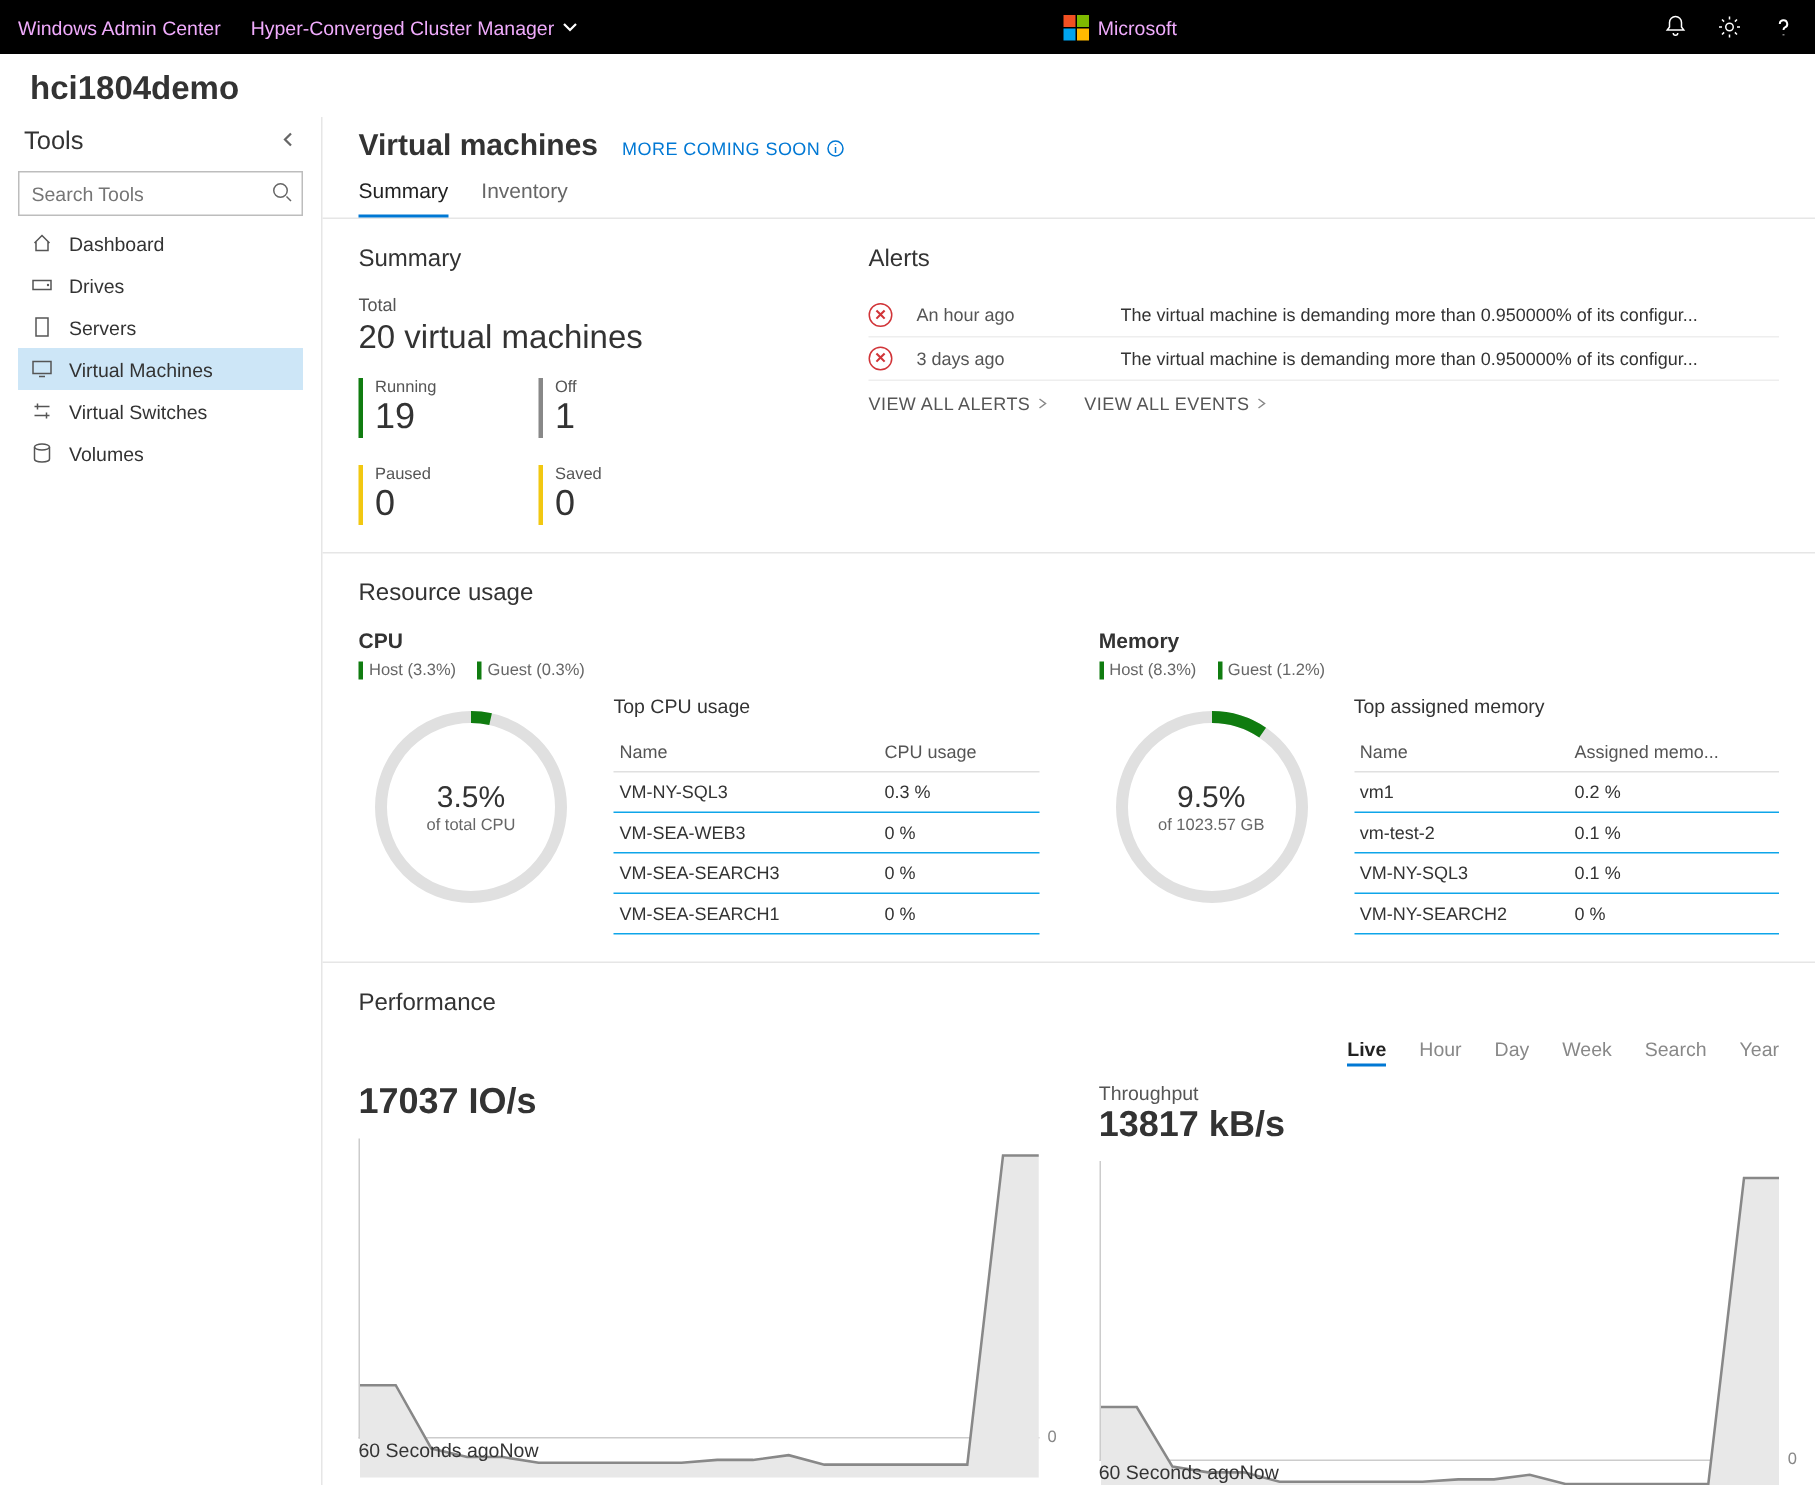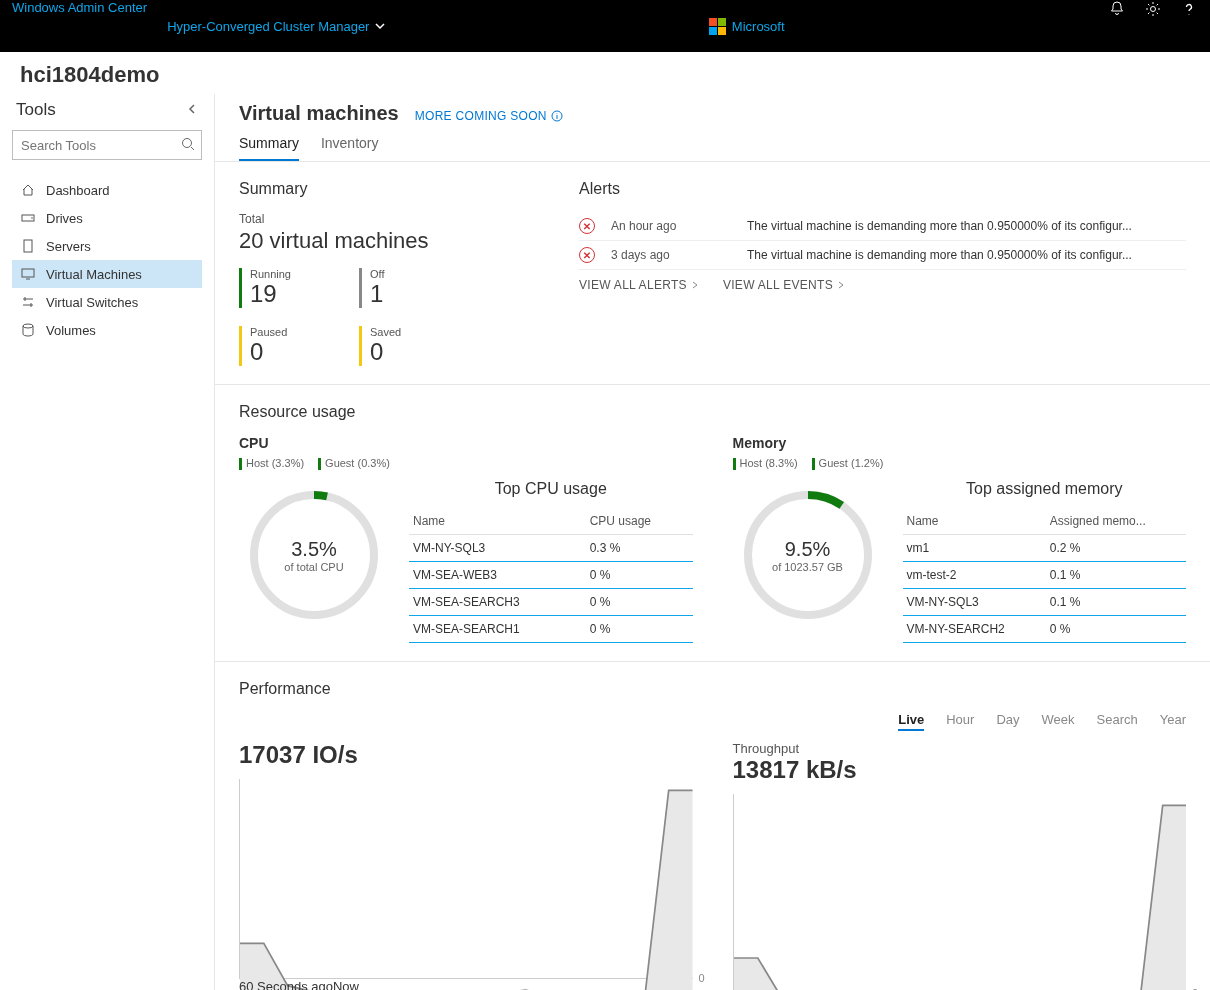--- a/index.html
+++ b/index.html
@@ -1,35 +1,35 @@
 <!DOCTYPE html>
 <html><head>
 <meta charset="utf-8">
 <style>
 * { box-sizing: border-box; margin: 0; padding: 0; }
 body { font-family: "Segoe UI", Arial, sans-serif; font-size: 13px; color: #333; background: #fff; width: 1210px; }
-.topbar { background: #000; color: #0ea5e9; height: 52px; display: flex; padding: 0 12px; }
+.topbar { background: #000; color: #f0abfc; height: 36px; display: flex; align-items: center; padding: 0 12px; }
 .topbar .brand { font-size: 13px; font-weight: 400; margin-right: 20px; }
 .topbar .dropdown { font-size: 13px; display: flex; align-items: center; cursor: pointer; }
 .topbar .dropdown svg { margin-left: 6px; }
 .topbar .center { flex: 1; display: flex; justify-content: center; align-items: center; }
 .ms-logo { display: inline-flex; align-items: center; }
 .ms-logo .sq { display: inline-grid; grid-template-columns: 8px 8px; grid-template-rows: 8px 8px; gap: 1px; margin-right: 6px; }
 .ms-logo .sq span:nth-child(1){background:#f25022}.ms-logo .sq span:nth-child(2){background:#7fba00}.ms-logo .sq span:nth-child(3){background:#00a4ef}.ms-logo .sq span:nth-child(4){background:#ffb900}
 .topbar .right { display: flex; gap: 18px; }
 .topbar .icon-btn { width: 18px; height: 18px; display: flex; align-items: center; justify-content: center; cursor: pointer; }
 
 .subheader { padding: 10px 20px 6px 20px; }
 .subheader h1 { font-size: 22px; font-weight: 700; }
 
 .layout { display: flex; }
 .sidebar { width: 215px; padding: 0 12px; border-right: 1px solid #e6e6e6; }
 .sidebar .tools-row { display: flex; align-items: center; justify-content: space-between; padding: 6px 4px 10px 4px; }
 .sidebar .tools-row h2 { font-size: 17px; font-weight: 400; }
-.searchbox { position: relative; margin-bottom: 16px; }
+.searchbox { position: relative; margin-bottom: 4px; }
 .searchbox input { width: 100%; height: 30px; border: 1px solid #bdbdbd; padding: 0 28px 0 8px; font-size: 13px; }
 .searchbox .sicon { position: absolute; right: 6px; top: 6px; color: #666; }
 .nav-item { display: flex; align-items: center; gap: 10px; padding: 6px 8px; cursor: pointer; font-size: 13px; color: #333; }
 .nav-item.active { background: #cde6f7; }
 .nav-item .nicon { width: 16px; height: 16px; display: inline-flex; align-items: center; justify-content: center; color: #555; }
 
 .main { flex: 1; }
 .page-head { padding: 8px 24px 0 24px; display: flex; align-items: baseline; gap: 16px; }
 .page-head h2 { font-size: 20px; font-weight: 700; }
 .more-link { color: #0078d4; font-size: 12px; letter-spacing: .3px; display: inline-flex; align-items: center; gap: 4px; }
@@ -64,21 +64,21 @@
 .res-title { font-size: 14px; font-weight: 600; margin-bottom: 6px; }
 .legend { display: flex; gap: 14px; font-size: 11px; color: #666; margin-bottom: 10px; }
 .legend .pip { display: inline-block; width: 3px; height: 12px; background: #107c10; margin-right: 4px; vertical-align: middle; }
 .donut-wrap { display: flex; gap: 20px; }
 .donut { position: relative; width: 150px; height: 150px; }
 .donut svg { transform: rotate(-90deg); }
 .donut .center { position: absolute; inset: 0; display: flex; flex-direction: column; align-items: center; justify-content: center; }
 .donut .pct { font-size: 20px; }
 .donut .sub { font-size: 11px; color: #666; }
 .mini-table { flex: 1; }
-.mini-table .hdr { font-size: 16px; margin-bottom: 10px; text-align: center; }
+.mini-table .hdr { font-size: 13px; margin-bottom: 10px; }
 .mini-table table { width: 100%; border-collapse: collapse; font-size: 12px; }
 .mini-table th { text-align: left; font-weight: 400; color: #555; border-bottom: 1px solid #e0e0e0; padding: 6px 4px; }
 .mini-table td { border-bottom: 1px solid #0ea5e9; padding: 6px 4px; }
 
 .perf-head { display: flex; justify-content: flex-end; gap: 22px; font-size: 13px; color: #888; padding: 0 0 10px 0; }
 .perf-head .range { cursor: pointer; }
 .perf-head .range.active { color: #222; font-weight: 600; border-bottom: 2px solid #0078d4; padding-bottom: 2px; }
 .perf-row { display: flex; gap: 40px; }
 .perf-block { flex: 1; }
 .perf-block .lbl { font-size: 13px; color: #555; }

